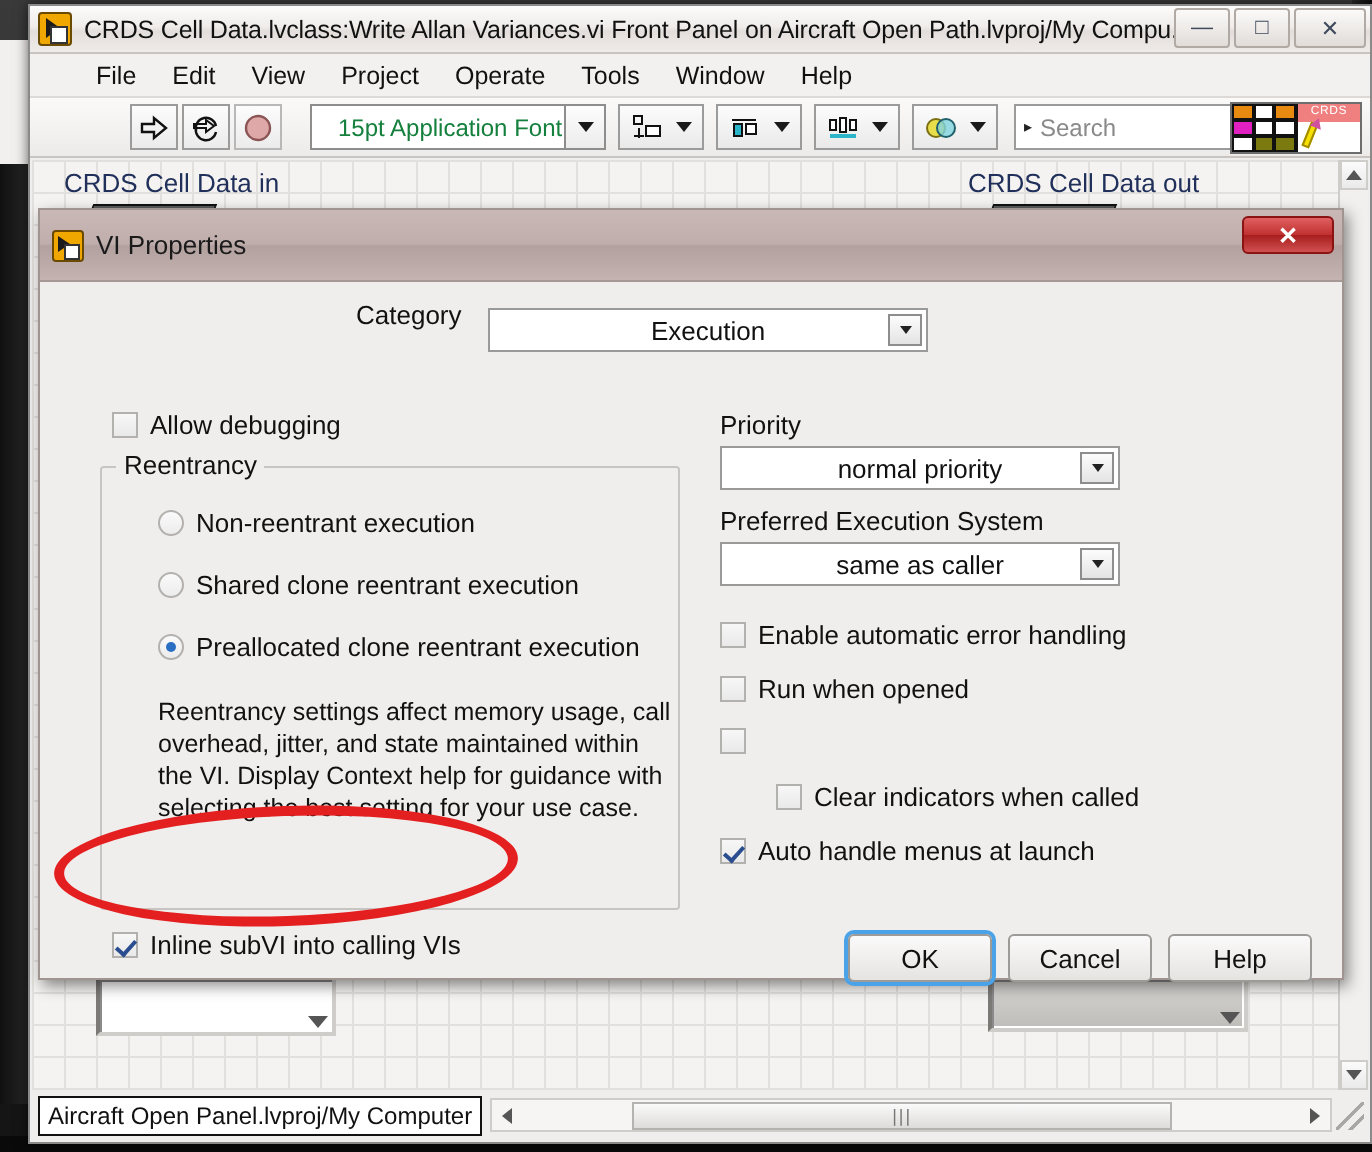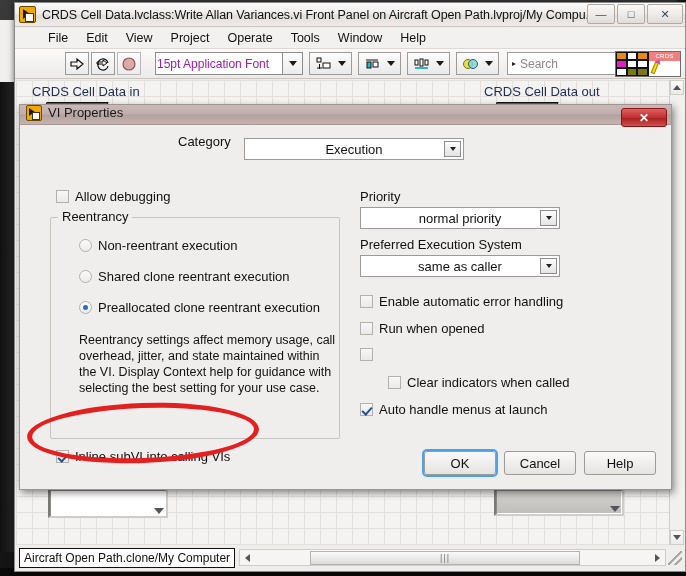--- a/index.html
+++ b/index.html
@@ -139,22 +139,22 @@
     display: flex; align-items: center; justify-content: center;
     position: relative;
   }
   .tbtn.noborder { border-color:#b8b8b8; }
   .font-box {
     margin-left: 12px;
     height: 23px; width: 148px;
     background: #fff;
     border: 1px solid #8d8d8d;
     display: flex; align-items: center;
-    font-size: 12px; color:#a21caf;
-    padding-left: 1px;
+    font-size: 12px; color:#15803d;
+    padding-left: 13px;
     position: relative;
   }
   .font-box .drop {
     position: absolute; right: 0; top: 0; bottom: 0; width: 20px;
     border-left: 1px solid #8d8d8d;
     background: linear-gradient(180deg,#fdfdfd,#ececec);
     display:flex;align-items:center;justify-content:center;
   }
   .arrow-dn {
     width:0;height:0;border-left:4px solid transparent;border-right:4px solid transparent;
@@ -292,23 +292,23 @@
 
   
   .dlg {
     position: absolute; left: 19px; top: 104px;
     width: 653px; height: 386px;
     background: #f0eeec;
     border: 1px solid #9f9490;
     box-shadow: 2px 3px 7px rgba(0,0,0,.45);
   }
   .dlg-titlebar {
-    height: 20px;
+    height: 36px;
     background: linear-gradient(180deg, #c9b8b6 0%, #bfaeac 48%, #b3a19f 52%, #c4b3b1 100%);
-    display: flex; align-items: flex-start;
+    display: flex; align-items: center;
     padding-left: 6px;
     position: relative;
     border-bottom: 1px solid #a69895;
   }
   .dlg-ico {
     width: 16px; height: 16px; flex:0 0 16px;
     background: #f0a800; border: 1px solid #6a4a00; border-radius: 2px;
     position: relative; margin-right: 6px;
   }
   .dlg-ico:before {
@@ -562,21 +562,21 @@
         <div class="sb-arrow" style="top:0;">
             <i class="tri-up"></i>
           </div>
         <div class="sb-arrow" style="bottom:0;">
             <i class="tri-dn"></i>
           </div>
       </div>
     </div>
 
     <div class="lv-statusbar">
-      <div class="status-path">Aircraft Open Path.clone/My Computer</div>
+      <div class="status-path">Aircraft Open Panel.lvproj/My Computer</div>
       <div class="hscroll">
         <div class="hs-btn">
             <i class="tri-lf"></i>
           </div>
         <div class="hs-thumb">|||</div>
         <div class="hs-btn" style="position:absolute;right:0;">
             <i class="tri-rt"></i>
           </div>
       </div>
       <div class="resize-grip"></div>

